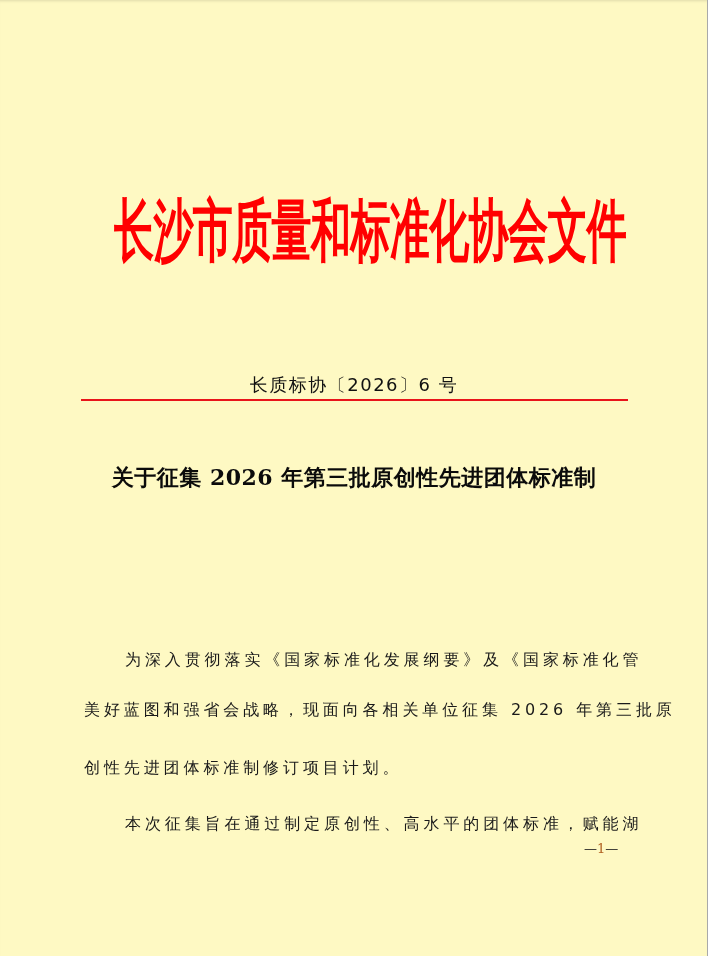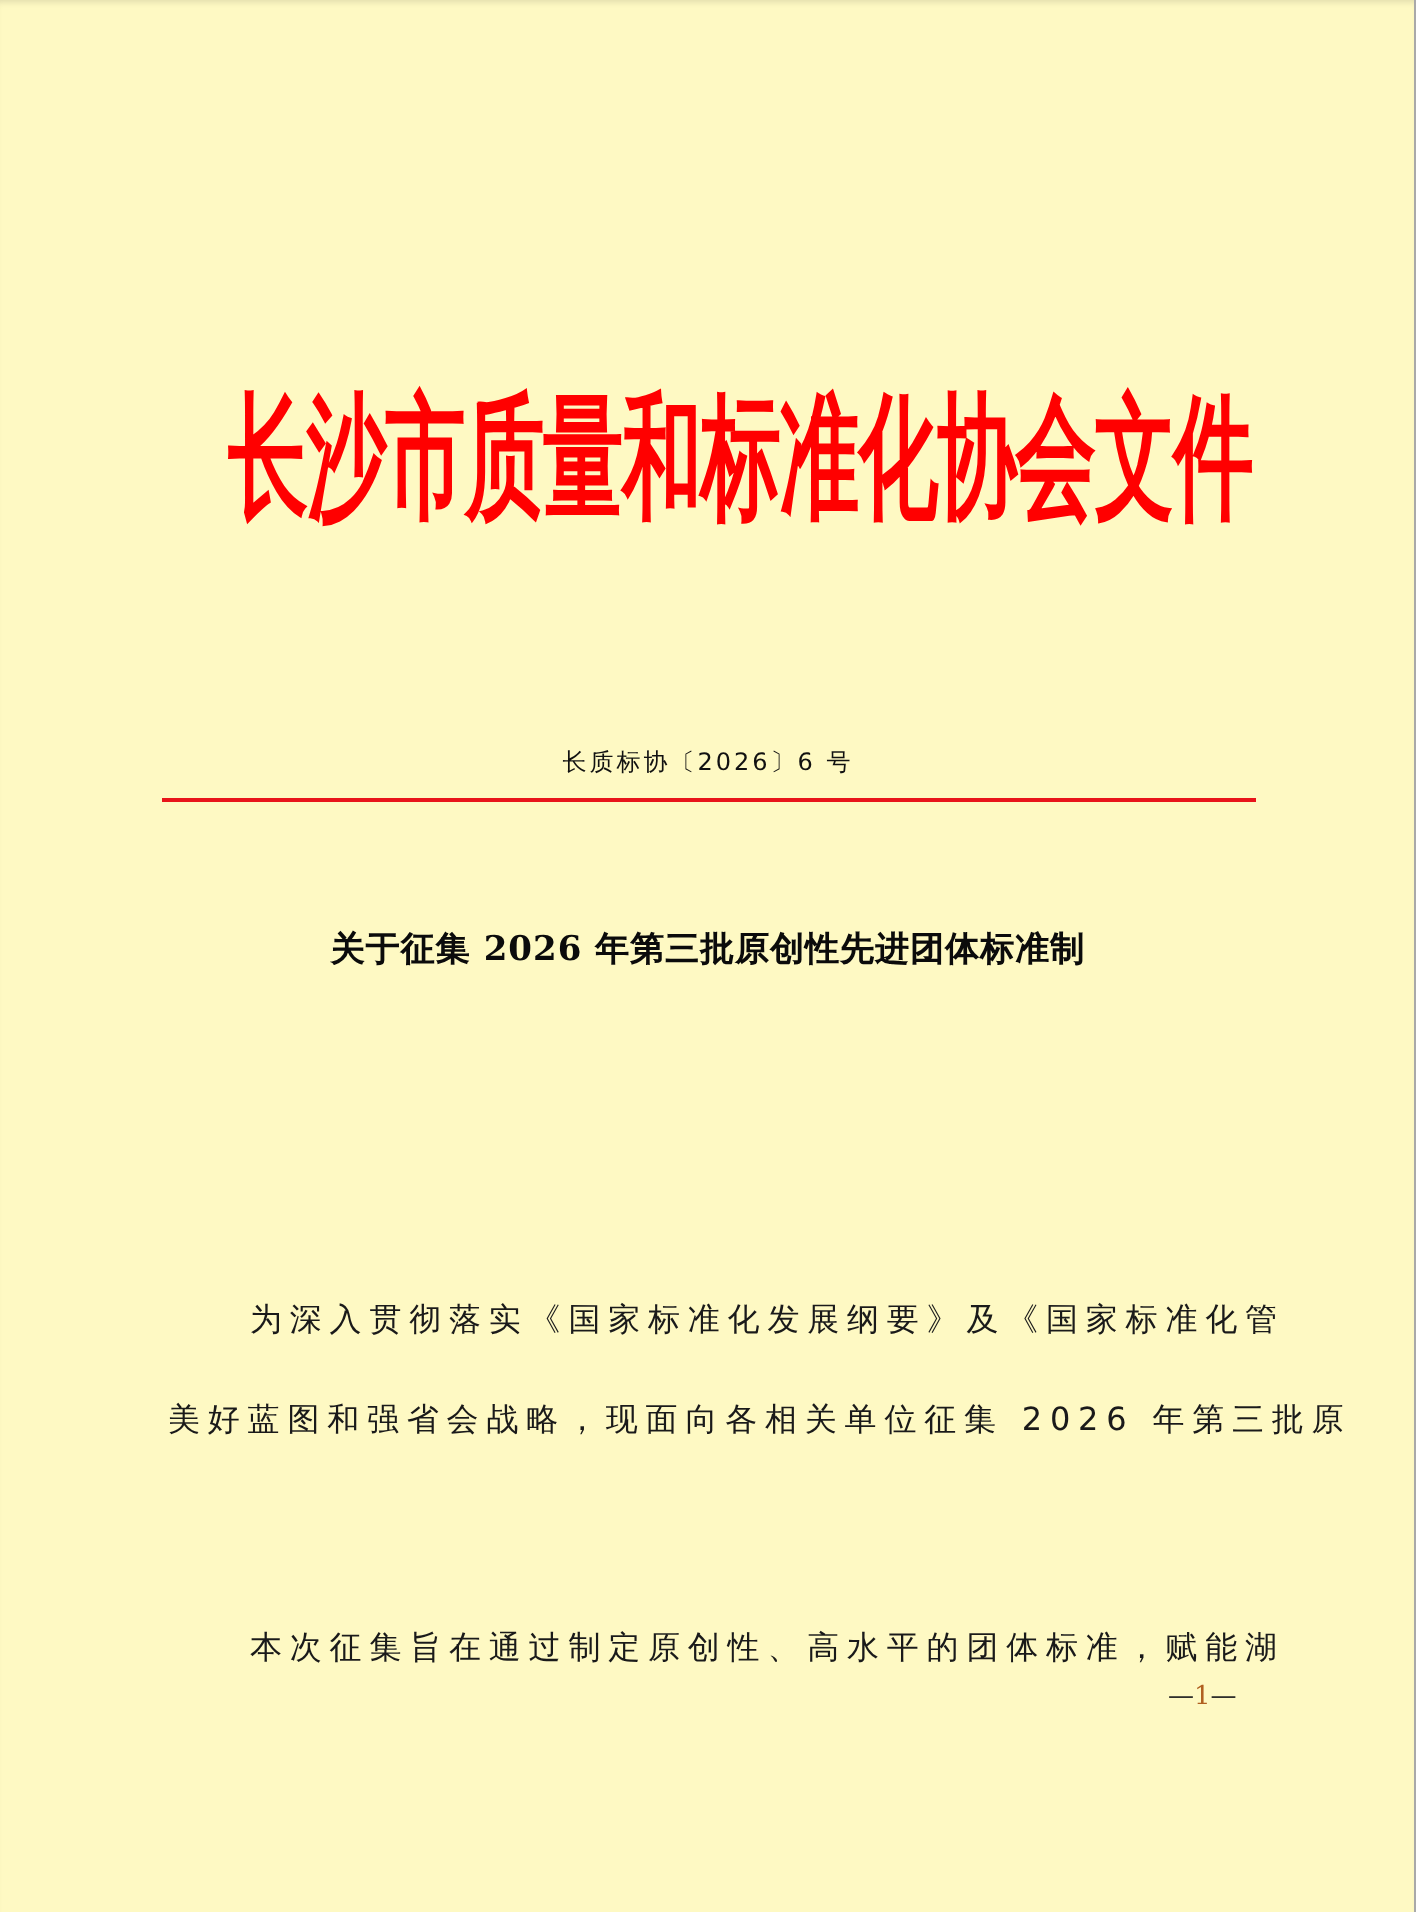--- a/index.html
+++ b/index.html
@@ -18,30 +18,30 @@
       font-size: 40px; font-weight: bold;
       white-space: nowrap;
       transform-origin: left top;
       transform: scaleY(1.7);
       letter-spacing: -0.6px;
       line-height: 40px;
     }
     .doc-number {
       position: absolute; left: 0; width: 708px; top: 373px; text-align: center;
       font-family: "DejaVu Sans", "Liberation Sans", sans-serif;
-      font-size: 12px; color: #111; letter-spacing: 1.5px;
+      font-size: 18px; color: #111; letter-spacing: 1.5px;
     }
     .red-rule {
       position: absolute; left: 81px; top: 399px; width: 547px; height: 2px;
       background: #e8141a;
     }
     .notice-title {
       position: absolute; left: 0; width: 708px; text-align: center;
       font-family: "DejaVu Serif", "Liberation Serif", serif;
-      font-weight: bold; font-size: 17px; color: #0b0b0b;
+      font-weight: bold; font-size: 22px; color: #0b0b0b;
       letter-spacing: 0.5px;
     }
     .t1 { top: 463px; }
     .t2 { top: 507px; }
     .body-line {
       position: absolute; left: 84px; width: 545px;
       font-family: "DejaVu Sans", "Liberation Sans", sans-serif;
       font-size: 16px; color: #1a1a1a; letter-spacing: 3.9px;
       white-space: nowrap; line-height: 20px;
     }
@@ -62,19 +62,20 @@
 
   <div class="doc-number">长质标协〔2026〕6 号</div>
 
   <div class="red-rule"></div>
 
   <div class="notice-title t1">关于征集 2026 年第三批原创性先进团体标准制</div>
 
 
   <div class="body-line indent" style="top:622px;margin-top:28px;">为深入贯彻落实《国家标准化发展纲要》及《国家标准化管</div>
   <div class="body-line" style="top:700px;">美好蓝图和强省会战略，现面向各相关单位征集 2026 年第三批原</div>
+  <div class="body-line" style="top:758px;">创性先进团体标准制修订项目计划。</div>
   <div class="body-line indent" style="top:814px;">本次征集旨在通过制定原创性、高水平的团体标准，赋能湖</div>
 
   <div class="page-num">
     <span>—</span><span class="n">1</span><span>—</span>
   </div>
 
 </div>
 
 </body></html>

